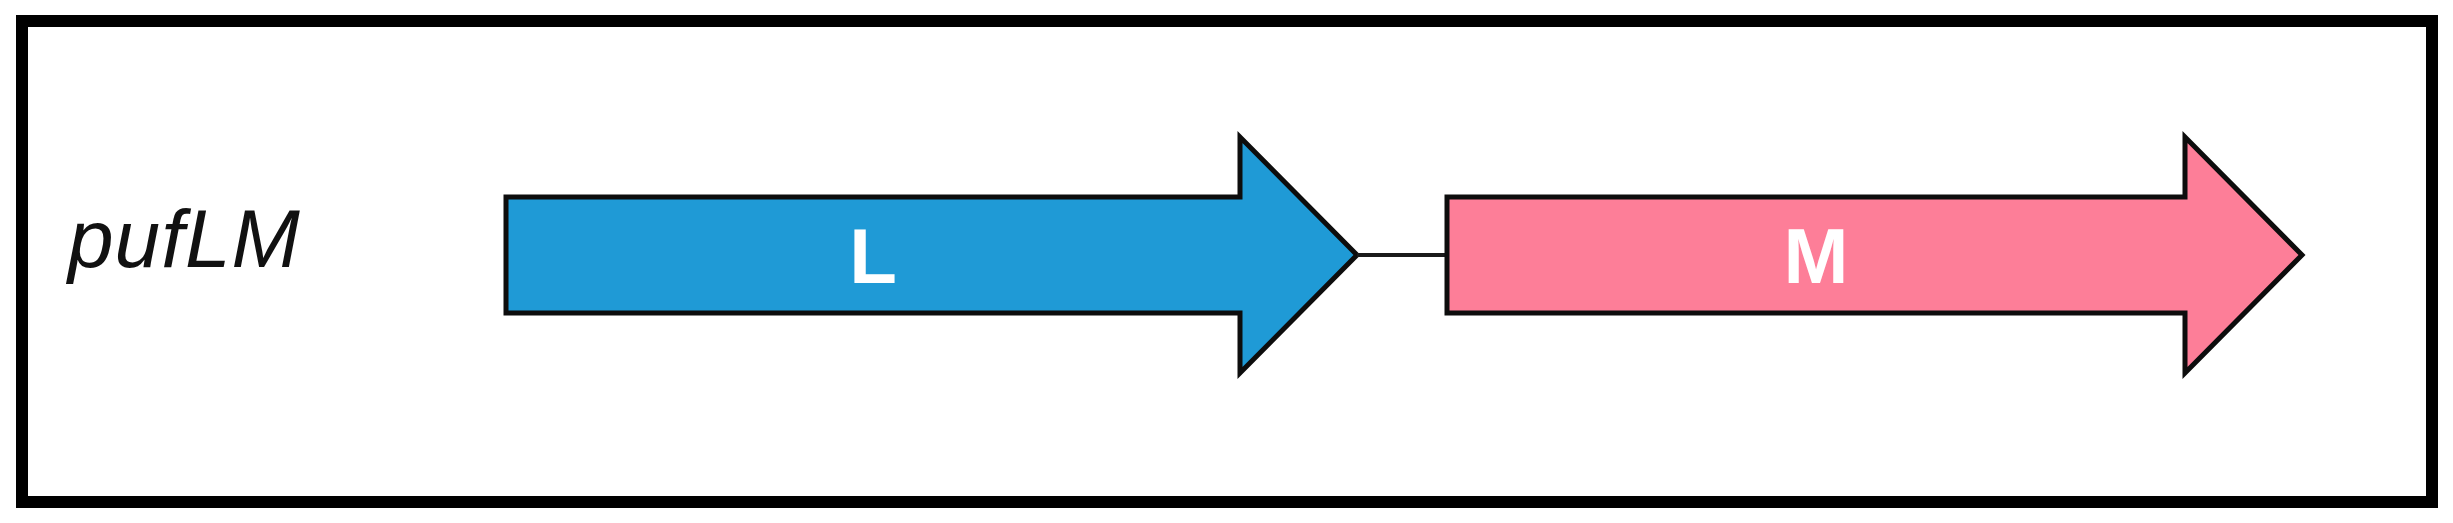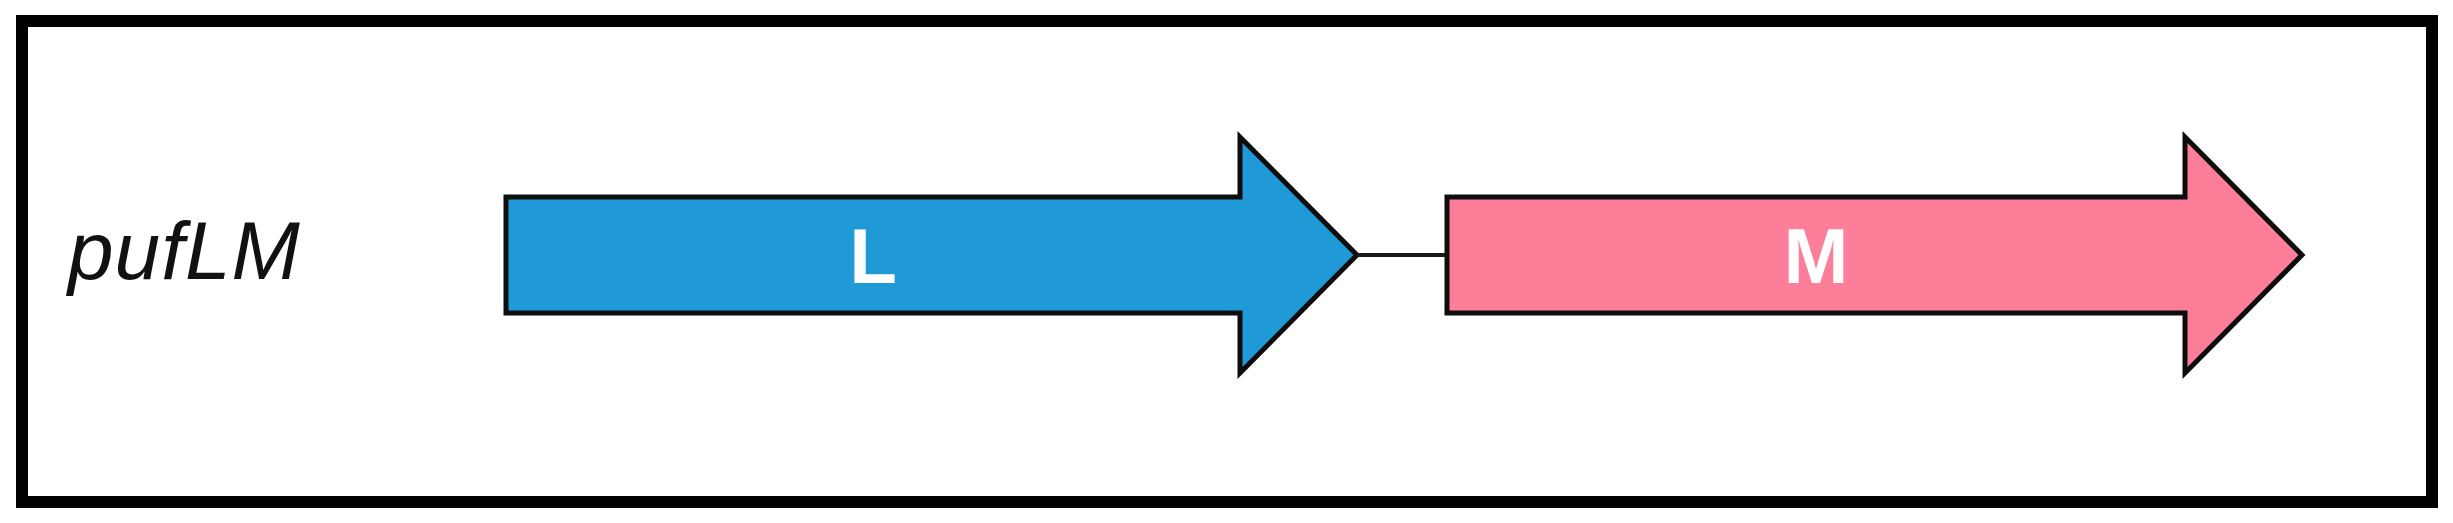--- a/index.html
+++ b/index.html
@@ -21,21 +21,21 @@
     top: 15px;
     width: 2422px;
     height: 493px;
     box-sizing: border-box;
     border: 12px solid #000000;
     background: transparent;
   }
   .gene-label {
     position: absolute;
     left: 68px;
-    top: 204px;
+    top: 192px;
     font-size: 82px;
     font-style: italic;
     font-weight: 400;
     color: #111111;
     letter-spacing: 1px;
     white-space: nowrap;
   }
   svg.arrow-layer {
     position: absolute;
     left: 0;

